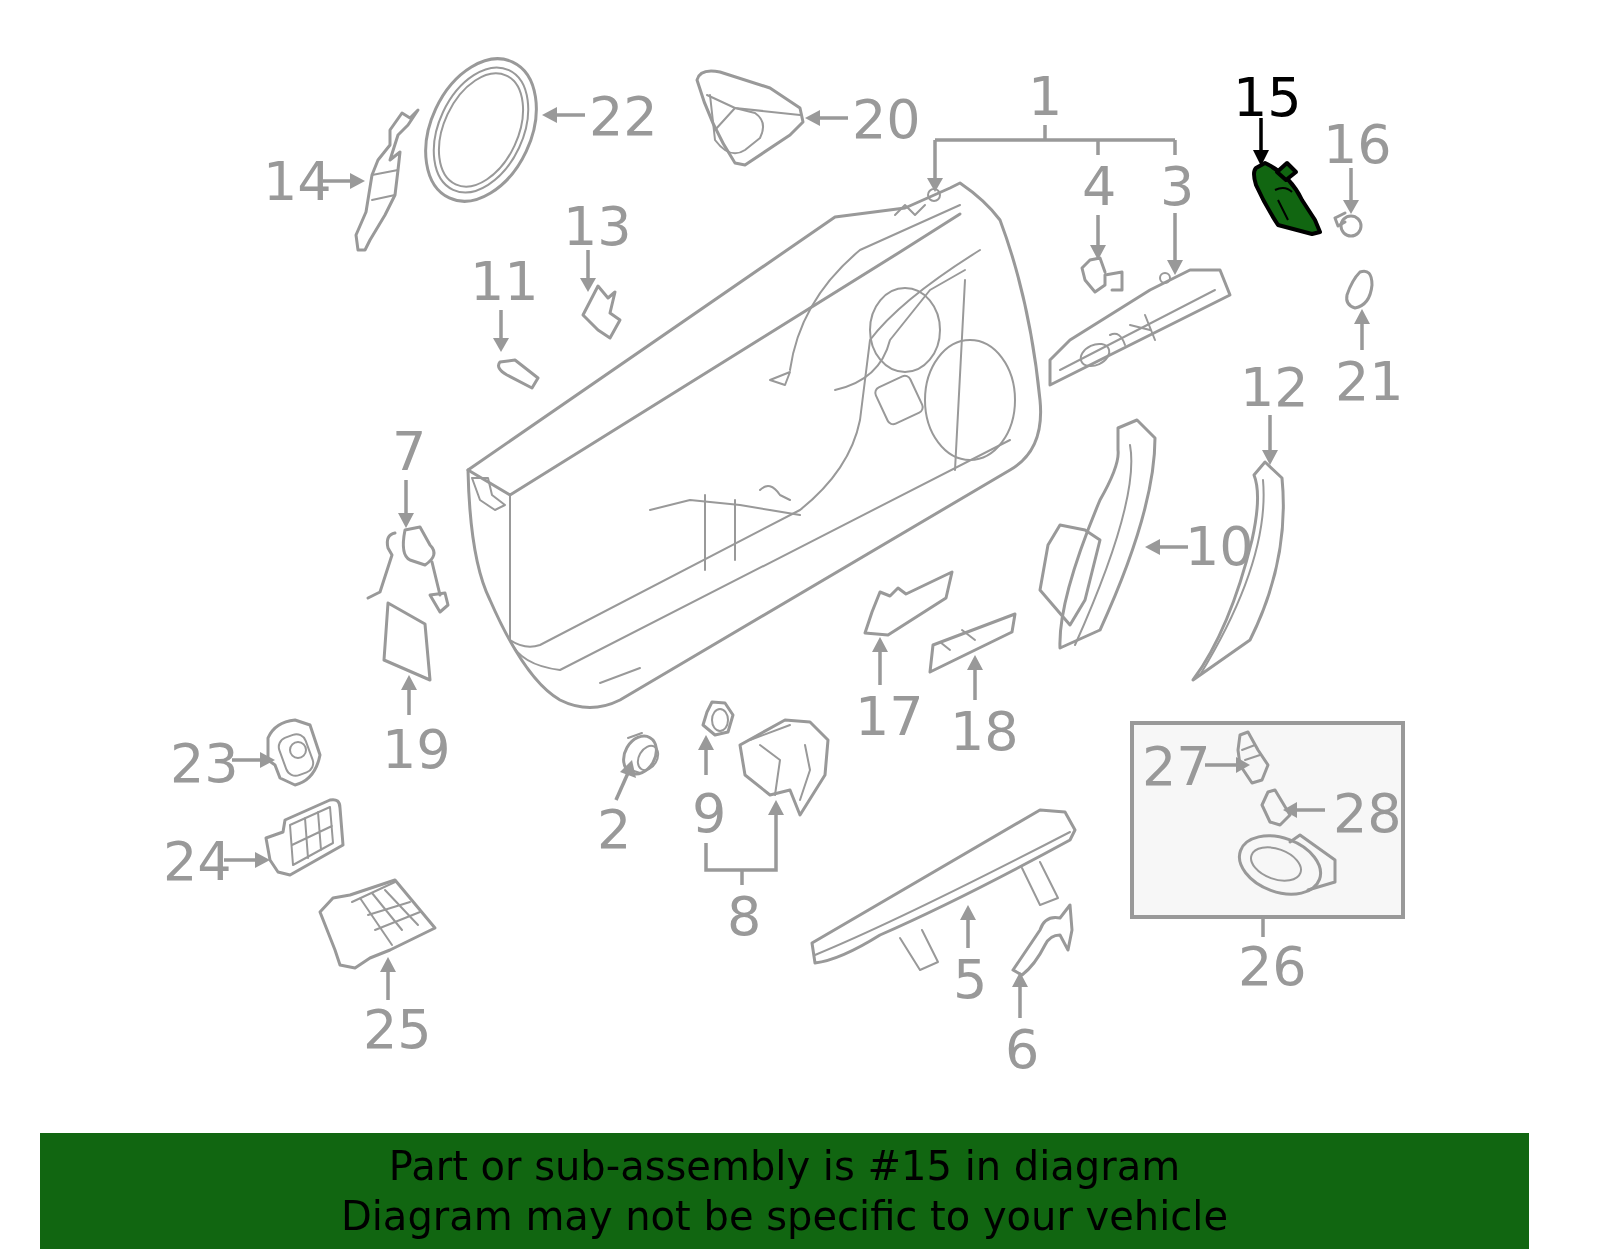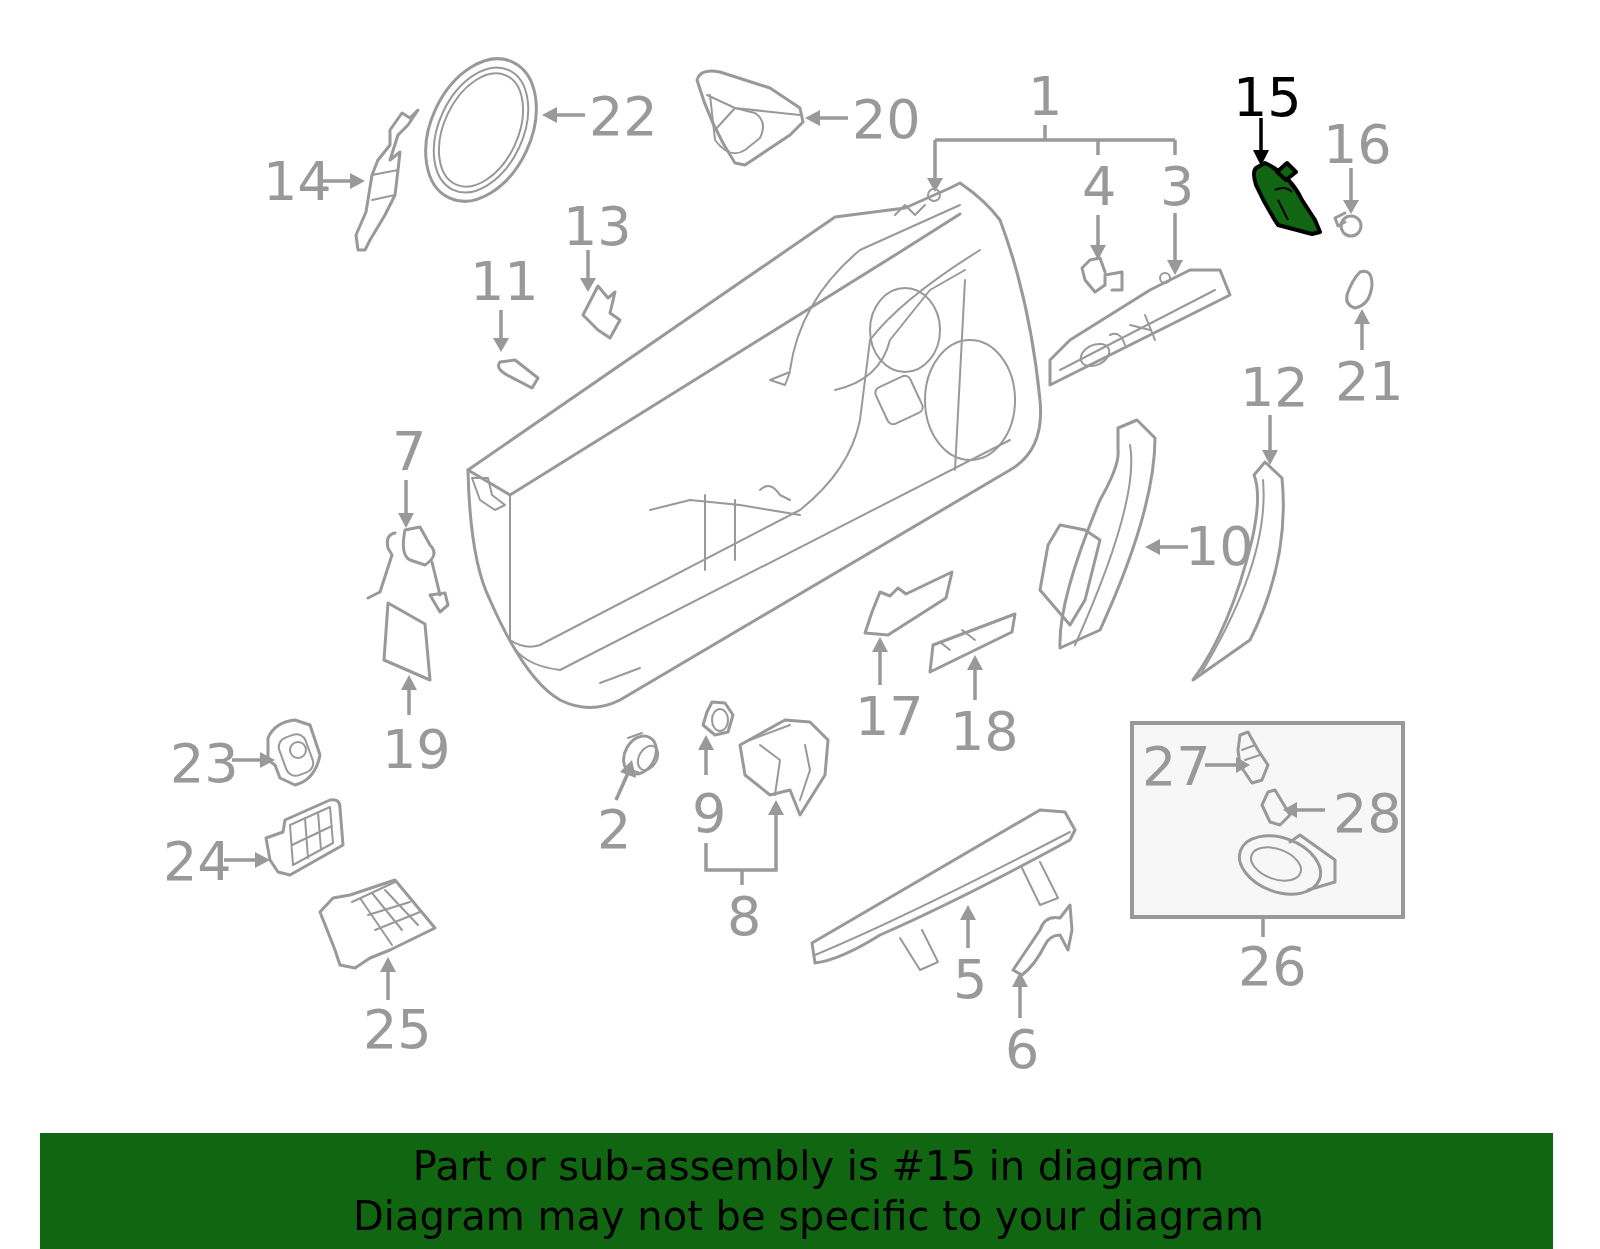--- a/index.html
+++ b/index.html
@@ -9,21 +9,21 @@
   .thin { fill: none; stroke: #999999; stroke-width: 2; stroke-linejoin: round; stroke-linecap: round; }
   .lead { fill: none; stroke: #999999; stroke-width: 3.5; }
   .head { fill: #999999; stroke: none; }
   .callout { fill: #999999; font-family: "DejaVu Sans", sans-serif; font-size: 54px; }
   .callout.hl { fill: #000000; }
   .lead.hl { stroke: #000000; }
   .head.hl { fill: #000000; }
   .hl-part { fill: #116611; stroke: #000000; stroke-width: 4; stroke-linejoin: round; }
   .inset-box { fill: #f7f7f7; stroke: #999999; stroke-width: 4; }
   #banner { position: absolute; left: 40px; top: 1133px; width: 1489px; height: 116px; background: #116611;
-    display: flex; flex-direction: column; align-items: center; justify-content: center; padding-left: 24px; }
+    display: flex; flex-direction: column; align-items: center; justify-content: center; }
   #banner span { display: block; color: #000000; font-family: "DejaVu Sans", sans-serif; font-size: 40px; line-height: 50px; white-space: nowrap; }
 </style>
 </head>
 <body>
 
 <svg id="diagram" viewBox="0 0 1600 1100" xmlns="http://www.w3.org/2000/svg">
 
   <g>
     <path class="part" d="M468,470 L835,217 L905,208 L950,188 L960,183 Q985,200 1000,220 Q1030,300 1040,400 Q1045,450 1010,470 L620,700 Q590,715 560,700 Q525,680 490,600 Q470,560 468,470 Z"></path>
     <path class="part" d="M468,470 L510,495 L900,252 L960,214"></path>
@@ -299,14 +299,14 @@
     <text class="callout" x="163" y="880">24</text>
     <text class="callout" x="363" y="1048">25</text>
     <text class="callout" x="1238" y="985">26</text>
     <text class="callout" x="1142" y="785">27</text>
     <text class="callout" x="1333" y="832">28</text>
   </g>
 </svg>
 
 <div id="banner">
   <span>Part or sub-assembly is #15 in diagram</span>
-  <span>Diagram may not be specific to your diagram</span>
+  <span>Diagram may not be specific to your vehicle</span>
 </div>
 
 </body></html>

